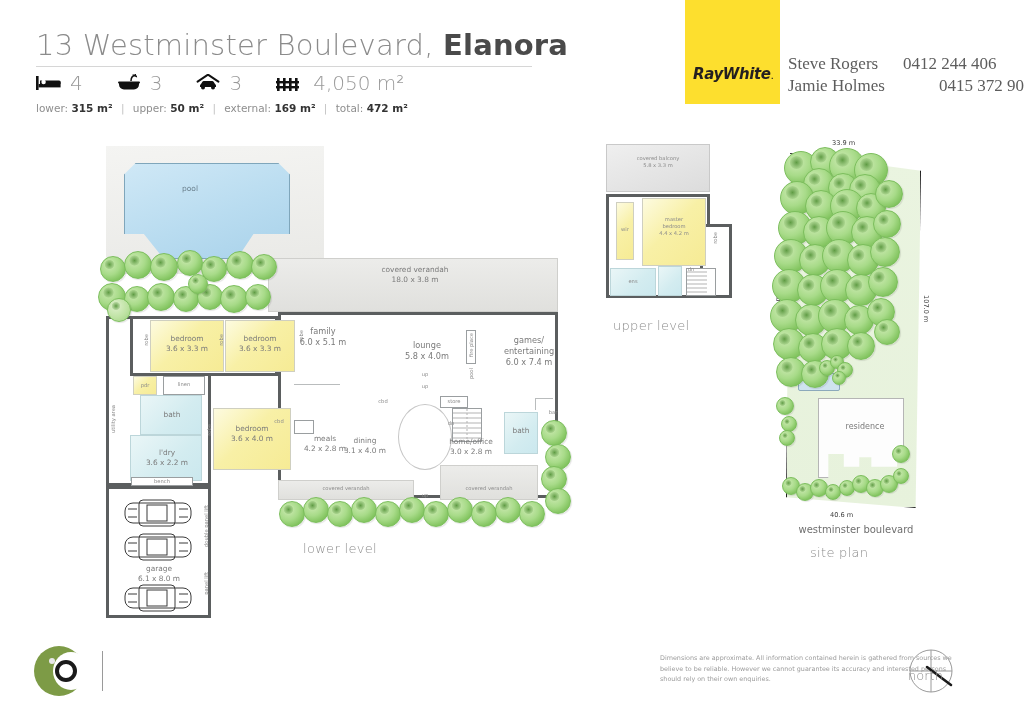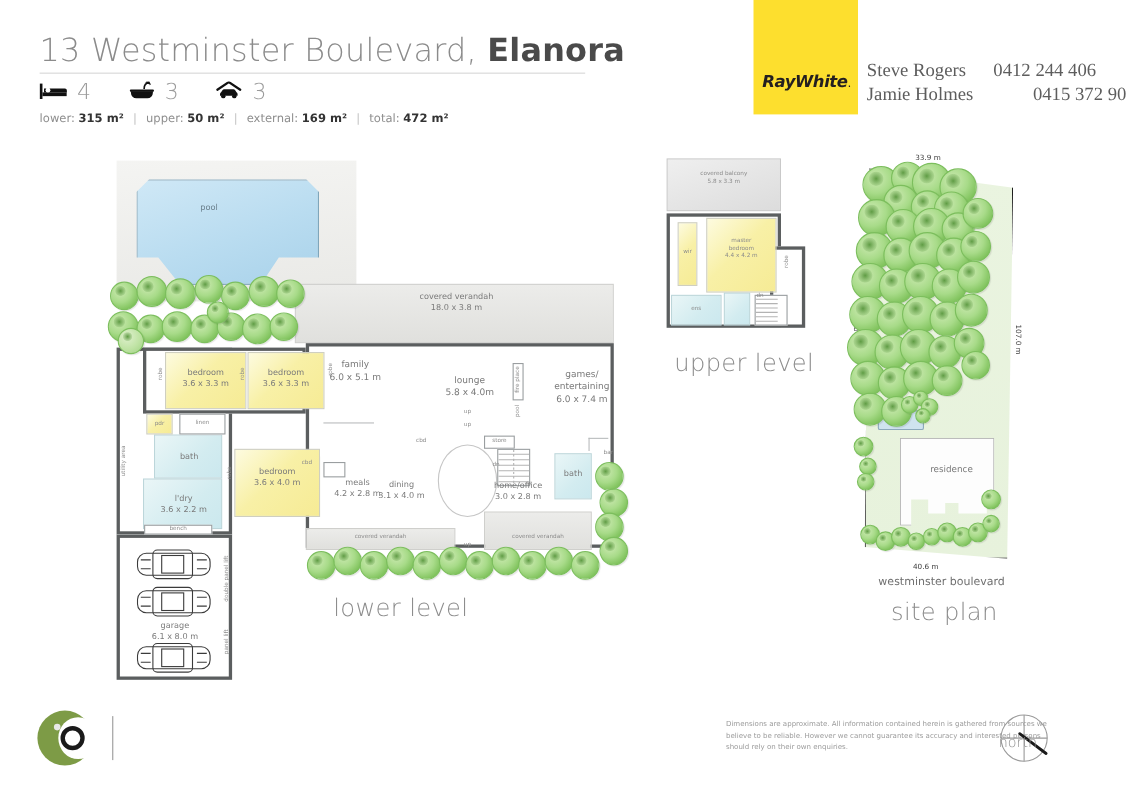--- a/index.html
+++ b/index.html
@@ -60,21 +60,21 @@
   .tree.pale{background:radial-gradient(circle at 35% 32%,#dff0cd 0%,#bfe3a4 55%,#9ed081 100%);}
 
   
   #siteshape{position:absolute;background:linear-gradient(180deg,#eaf4e0,#e7f2dc);
         border:1.5px solid #1d1d1d;box-sizing:border-box;}
   .dim{position:absolute;font-size:6.6px;color:#3c3c3c;white-space:nowrap;}
   .dim.v{writing-mode:vertical-rl;}
   .dim.v.flip{transform:rotate(180deg);}
   #siteresidence{position:absolute;background:#fdfdfd;border:1px solid #b5b5b5;box-sizing:border-box;}
   #sitepool{position:absolute;background:#cfe3ef;border:1px solid #8ca9bb;box-sizing:border-box;border-radius:2px;}
-  .caption{position:absolute;font-size:22px;font-weight:300;color:#8d8d8d;letter-spacing:.3px;}
+  .caption{position:absolute;font-size:13px;font-weight:300;color:#8d8d8d;letter-spacing:.3px;}
 
   
   #logo-wrap{position:absolute;left:34px;top:646px;display:flex;align-items:center;}
   #logo-mark{position:relative;width:50px;height:50px;}
   #logo-c2{position:absolute;left:0;top:0;width:50px;height:50px;border-radius:50%;background:#7d9b46;}
   #logo-cut{position:absolute;left:19px;top:6px;width:36px;height:38px;background:#fff;border-radius:50% 50% 50% 50%;}
   #logo-ring{position:absolute;left:21px;top:14px;width:22px;height:22px;border-radius:50%;
           border:4px solid #1a1a1a;background:#fff;box-sizing:border-box;}
   #logo-dot{position:absolute;left:15px;top:12px;width:6px;height:6px;border-radius:50%;background:#e8e8e8;}
   #logo-div{width:1px;height:40px;background:#9a9a9a;margin:0 14px 0 18px;}
@@ -119,20 +119,35 @@
   <div class="stat">
     <span class="ico">
       <svg width="24" height="18" viewBox="0 0 24 18">
           <path d="M1.6 7.6 L12 0.6 L22.4 7.6" stroke="#111" stroke-width="2" fill="none" stroke-linecap="round"></path>
           <path d="M4 13 h16 a0 0 0 0 0 0 0 v-1.4 a2 2 0 0 0 -1 -1.7 l-1.2 -1.9 a2 2 0 0 0 -1.7 -0.9 H7.9 a2 2 0 0 0 -1.7 0.9 L5 9.9 a2 2 0 0 0 -1 1.7 Z" fill="#111"></path>
           <circle cx="7" cy="13.4" r="2" fill="#111"></circle>
           <circle cx="17" cy="13.4" r="2" fill="#111"></circle>
         </svg>
     </span>
     <span class="num">3</span>
+  </div>
+  <div class="stat">
+    <span class="ico">
+      <svg width="28" height="17" viewBox="0 0 28 17">
+          <g fill="#111">
+            <rect x="1" y="3" width="2.6" height="13"></rect>
+            <rect x="7" y="3" width="2.6" height="13"></rect>
+            <rect x="13" y="3" width="2.6" height="13"></rect>
+            <rect x="19" y="3" width="2.6" height="13"></rect>
+            <rect x="0" y="6" width="23" height="2.4"></rect>
+            <rect x="0" y="11" width="23" height="2.4"></rect>
+          </g>
+        </svg>
+    </span>
+    <span class="num">4,050 m²</span>
   </div>
 </div>
 
 <div class="abs" id="areas">
   <span>lower:</span>
   <b>315 m²</b>
   <span class="sep">|</span>
   <span>upper:</span>
   <b>50 m²</b>
   <span class="sep">|</span>

